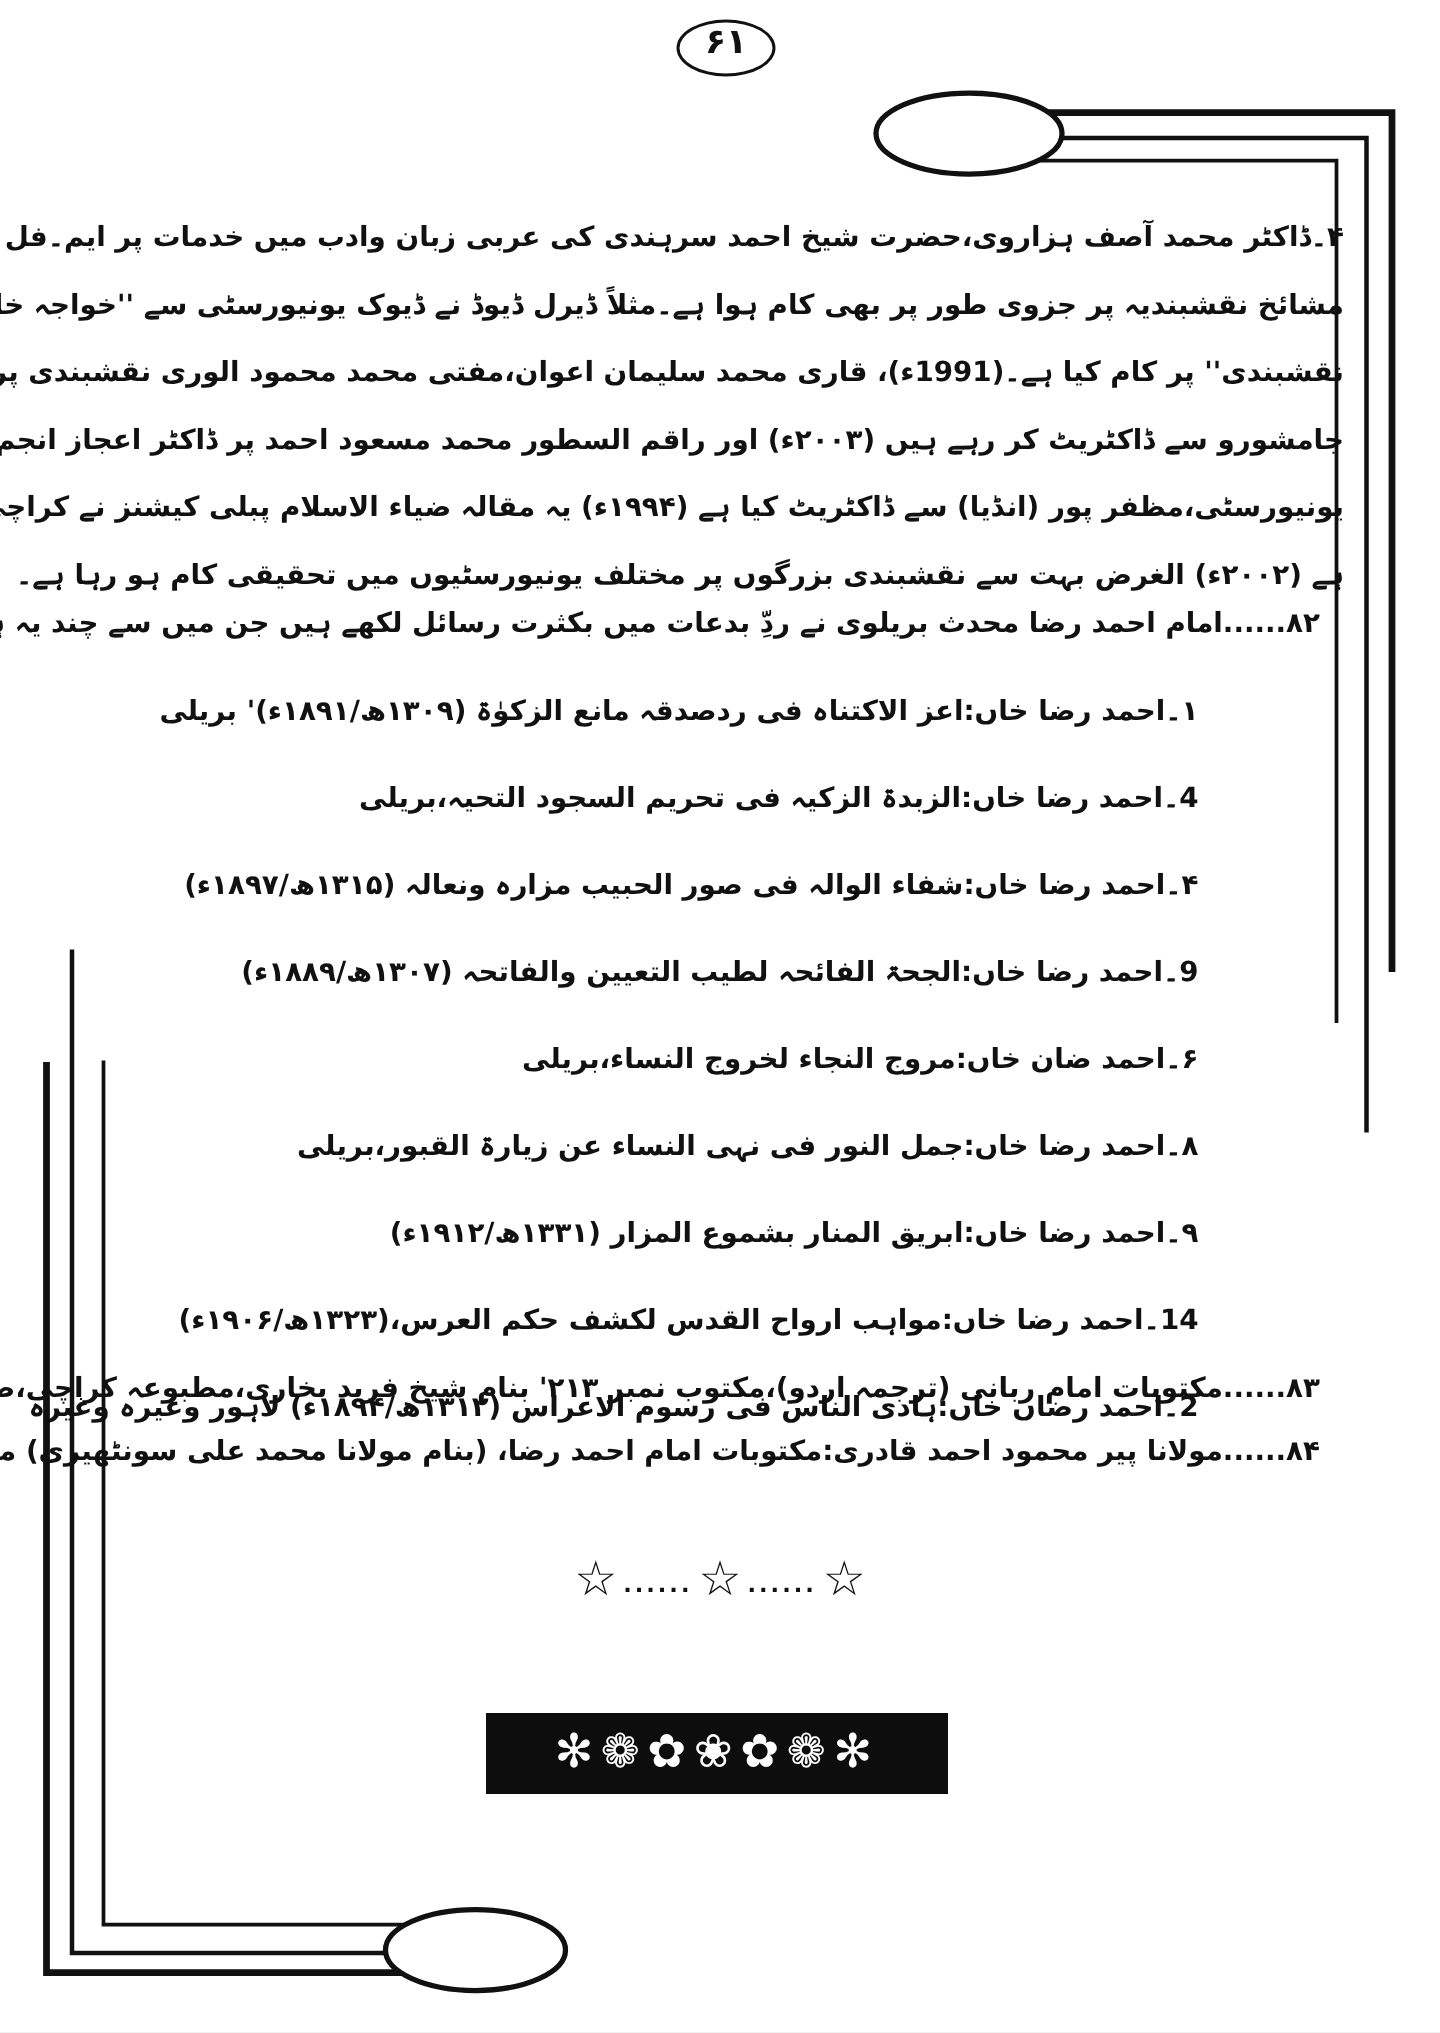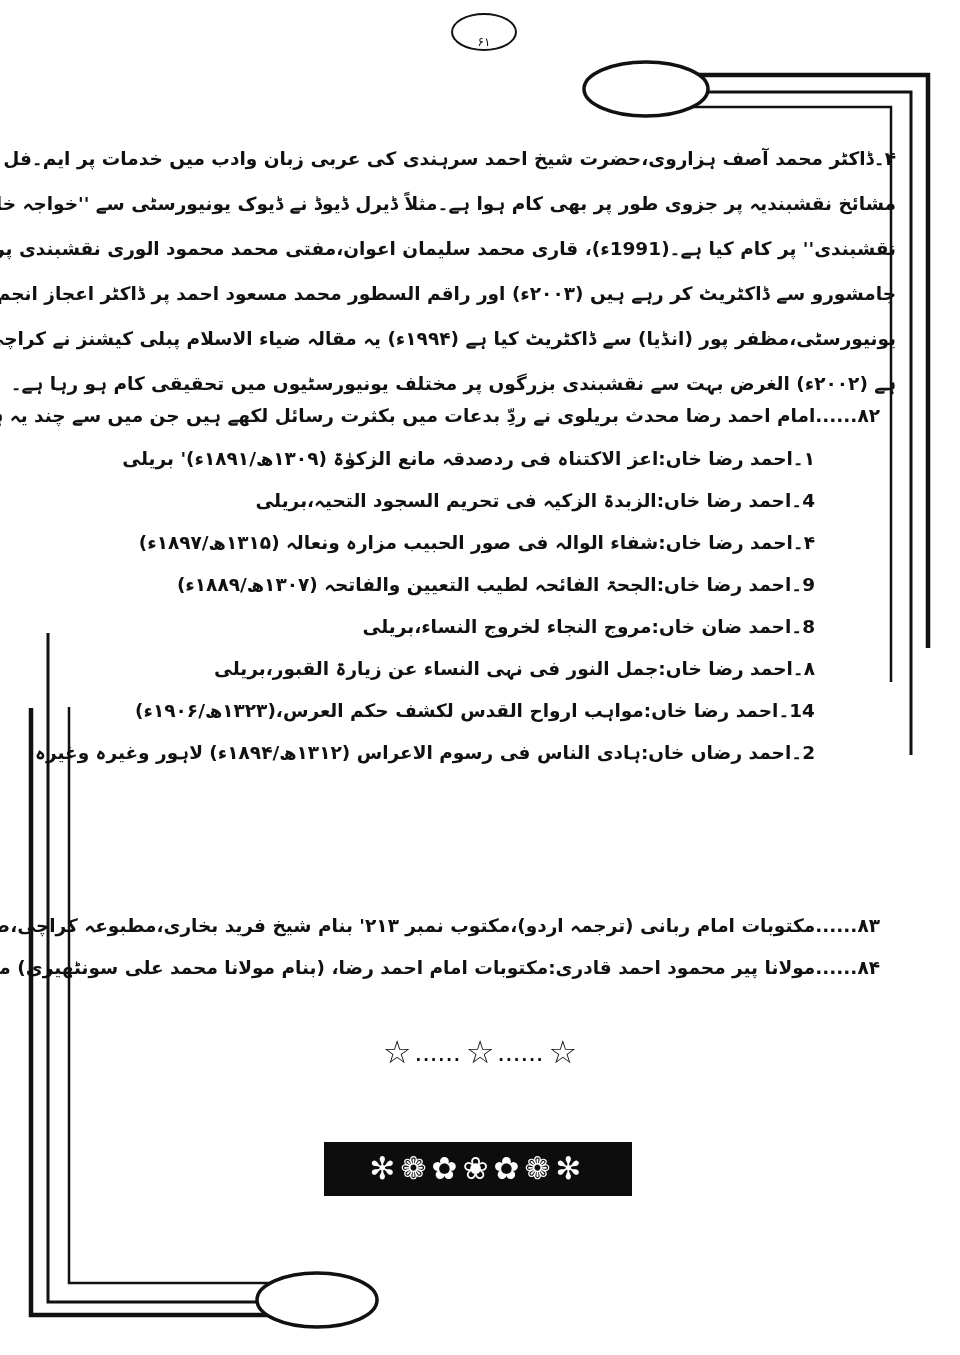--- a/index.html
+++ b/index.html
@@ -5,39 +5,39 @@
   html,body{margin:0;padding:0;background:#e8e8e8;}
   .page{
     position:relative;width:960px;height:1355px;margin:0 auto;
     background:#ffffff;color:#111;overflow:hidden;
     font-family:"DejaVu Sans",sans-serif;
   }
   .ornaments{position:absolute;left:0;top:0;width:960px;height:1355px;pointer-events:none;}
   .pagenum{
     position:absolute;left:451px;top:13px;width:62px;height:34px;
     border:2.5px solid #111;border-radius:50%;
-    display:flex;align-items:flex-end;justify-content:center;
-    font-size:12px;font-weight:normal;direction:rtl;
+    display:flex;align-items:flex-start;justify-content:center;
+    font-size:23px;font-weight:bold;direction:rtl;
   }
   .para{position:absolute;left:84px;top:136px;width:812px;direction:rtl;}
   .para p{
     margin:0;height:45px;line-height:45px;font-size:18.5px;font-weight:bold;
     white-space:nowrap;text-align:justify;text-align-last:justify;overflow:visible;
   }
   .entryline{
     position:absolute;left:84px;width:796px;direction:rtl;margin:0;
     height:44px;line-height:44px;font-size:18.5px;font-weight:bold;
     white-space:nowrap;text-align:right;
   }
   .e82{top:394px;}
   .e83{top:904px;}
   .e84{top:946px;}
   .works{position:absolute;left:84px;top:438px;width:731px;direction:rtl;}
   .works p{
-    margin:0;height:42px;line-height:42px;font-size:18.5px;font-weight:bold;
+    margin:16px;height:42px;line-height:42px;font-size:18.5px;font-weight:bold;
     white-space:nowrap;text-align:right;
   }
   .stars{
     position:absolute;left:0;top:1030px;width:960px;height:44px;
     display:flex;align-items:center;justify-content:center;gap:4px;direction:ltr;
   }
   .stars .star{font-size:32px;line-height:44px;color:#111;}
   .stars .dots{font-size:15px;font-weight:bold;letter-spacing:2px;color:#111;transform:translateY(4px);}
   .floral{
     position:absolute;left:324px;top:1142px;width:304px;height:50px;
@@ -84,22 +84,23 @@
     <p>ہے (۲۰۰۲ء) الغرض بہت سے نقشبندی بزرگوں پر مختلف یونیورسٹیوں میں تحقیقی کام ہو رہا ہے۔</p>
   </div>
 
   <p class="entryline e82">۸۲......امام احمد رضا محدث بریلوی نے ردِّ بدعات میں بکثرت رسائل لکھے ہیں جن میں سے چند یہ ہیں:</p>
 
   <div class="works">
     <p>۱۔احمد رضا خاں:اعز الاکتناہ فی ردصدقہ مانع الزکوٰۃ (۱۳۰۹ھ/۱۸۹۱ء)' بریلی</p>
     <p>4۔احمد رضا خاں:الزبدۃ الزکیہ فی تحریم السجود التحیہ،بریلی</p>
     <p>۴۔احمد رضا خاں:شفاء الوالہ فی صور الحبیب مزارہ ونعالہ (۱۳۱۵ھ/۱۸۹۷ء)</p>
     <p>9۔احمد رضا خاں:الجحۃ الفائحہ لطیب التعیین والفاتحہ (۱۳۰۷ھ/۱۸۸۹ء)</p>
-    <p>8۔احمد ضان خاں:مروج النجاء لخروج النساء،بریلی</p>
+    <p>۶۔احمد ضان خاں:مروج النجاء لخروج النساء،بریلی</p>
     <p>۸۔احمد رضا خاں:جمل النور فی نہی النساء عن زیارۃ القبور،بریلی</p>
+    <p>۹۔احمد رضا خاں:ابریق المنار بشموع المزار (۱۳۳۱ھ/۱۹۱۲ء)</p>
     <p>14۔احمد رضا خاں:مواہب ارواح القدس لکشف حکم العرس،(۱۳۲۳ھ/۱۹۰۶ء)</p>
     <p>2۔احمد رضاں خاں:ہادی الناس فی رسوم الاعراس (۱۳۱۲ھ/۱۸۹۴ء) لاہور وغیرہ وغیرہ</p>
   </div>
 
   <p class="entryline e83">۸۳......مکتوبات امام ربانی (ترجمہ اردو)،مکتوب نمبر ۲۱۳' بنام شیخ فرید بخاری،مطبوعہ کراچی،ص ۹۳</p>
   <p class="entryline e84">۸۴......مولانا پیر محمود احمد قادری:مکتوبات امام احمد رضا، (بنام مولانا محمد علی سونٹھیری) مطبوعہ لاہور (۱۹۹۷ء)؛ص ۸۸۔۱۰۲</p>
 
   <div class="stars">
     <span class="star">☆</span>
     <span class="dots">......</span>

